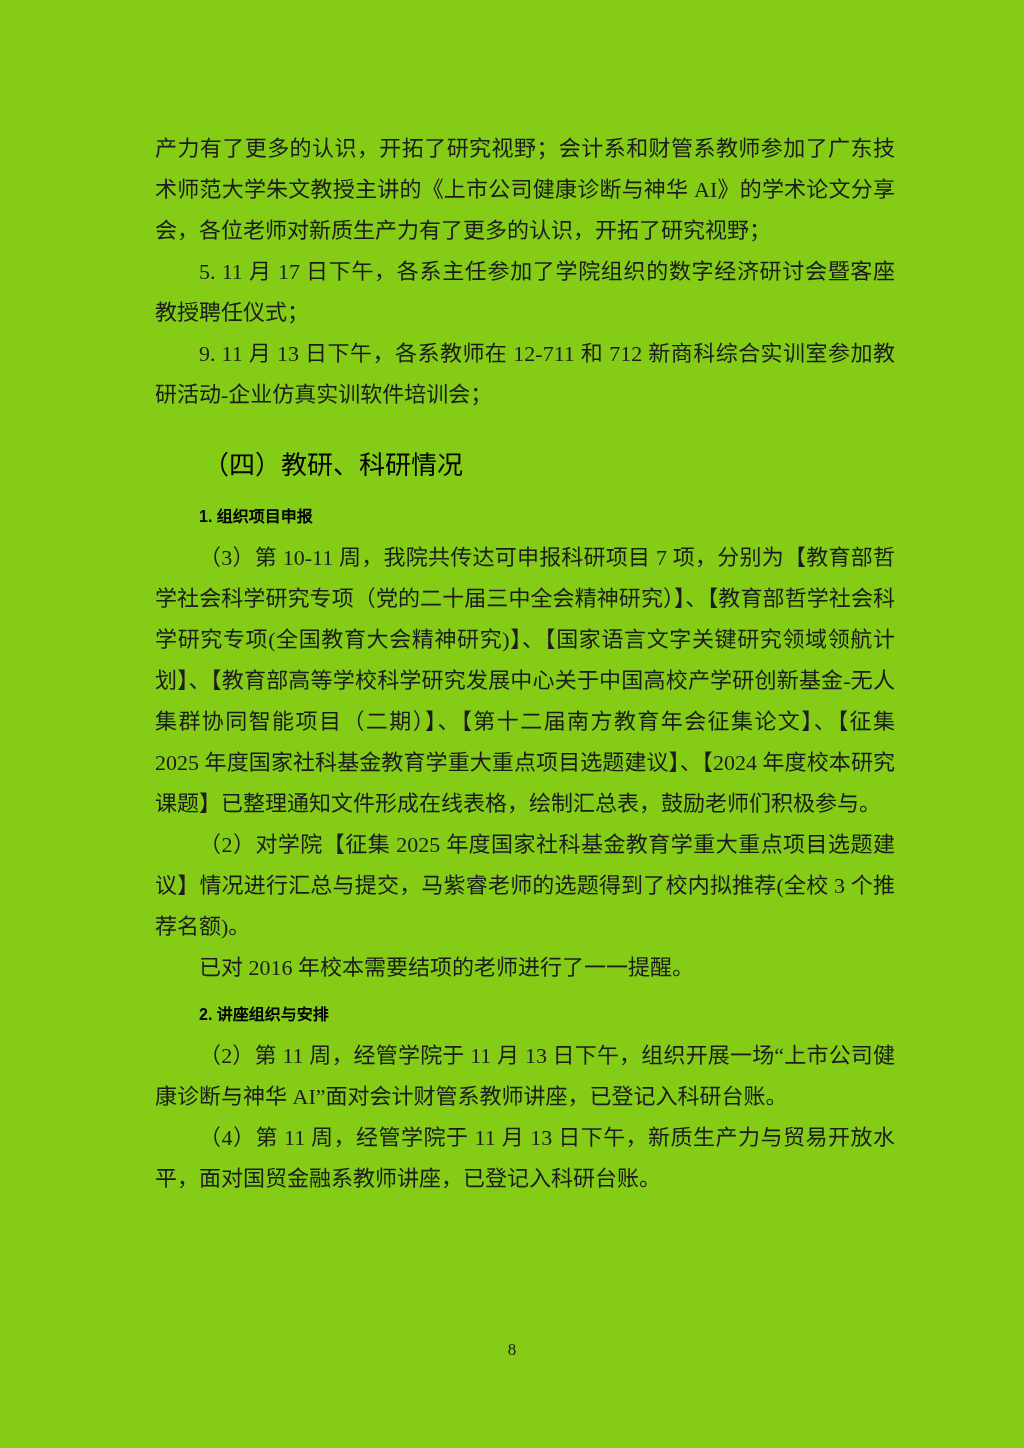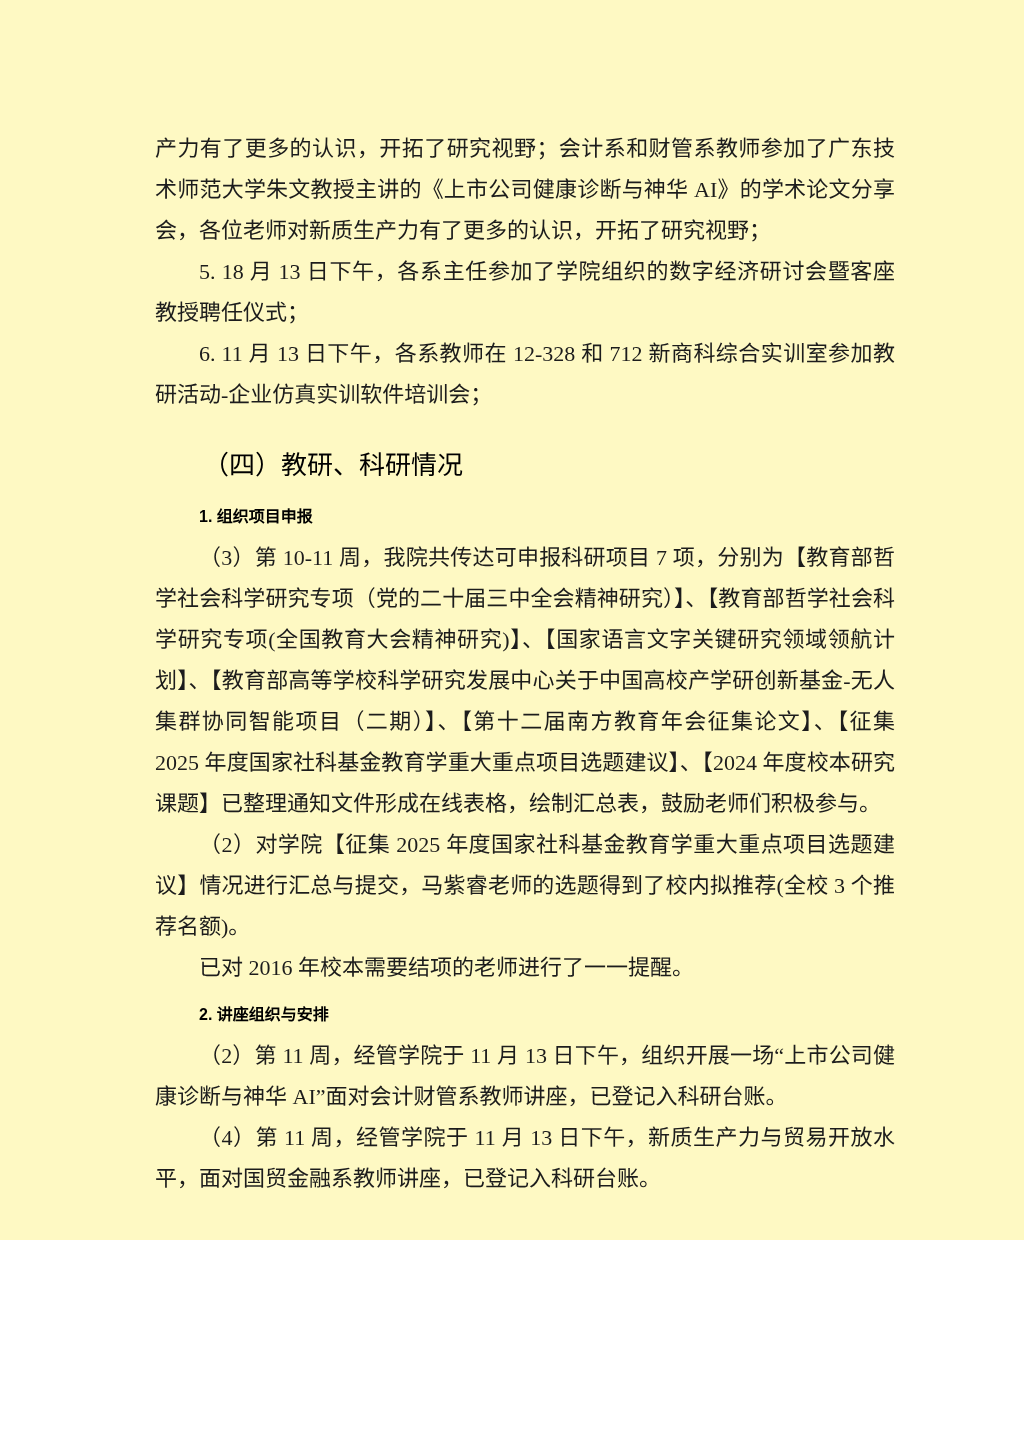--- a/index.html
+++ b/index.html
@@ -3,22 +3,22 @@
 <meta charset="utf-8">
 <style>
   html, body {
     margin: 0;
     padding: 0;
     background: #ffffff;
   }
   .page {
     position: relative;
     width: 1024px;
-    height: 1240px;
-    background: #fef9c3;
+    height: 1448px;
+    background: #84cc16;
     color: #141414;
     font-family: "Liberation Serif", "DejaVu Serif", serif;
     overflow: hidden;
   }
   .content {
     position: absolute;
     top: 128px;
     left: 155px;
     width: 740px;
   }
@@ -61,22 +61,22 @@
     line-height: 24px;
     color: #1c1c1c;
   }
 </style>
 </head>
 <body>
 
 <div class="page">
   <main class="content">
     <p class="body">产力有了更多的认识，开拓了研究视野；会计系和财管系教师参加了广东技术师范大学朱文教授主讲的《上市公司健康诊断与神华 AI》的学术论文分享会，各位老师对新质生产力有了更多的认识，开拓了研究视野；</p>
-    <p class="body indent">5. 18 月 13 日下午，各系主任参加了学院组织的数字经济研讨会暨客座教授聘任仪式；</p>
-    <p class="body indent">6. 11 月 13 日下午，各系教师在 12-328 和 712 新商科综合实训室参加教研活动-企业仿真实训软件培训会；</p>
+    <p class="body indent">5. 11 月 17 日下午，各系主任参加了学院组织的数字经济研讨会暨客座教授聘任仪式；</p>
+    <p class="body indent">9. 11 月 13 日下午，各系教师在 12-711 和 712 新商科综合实训室参加教研活动-企业仿真实训软件培训会；</p>
     <h2 class="sec">（四）教研、科研情况</h2>
     <h3 class="subsec">1. 组织项目申报</h3>
     <p class="body indent">（3）第 10-11 周，我院共传达可申报科研项目 7 项，分别为【教育部哲学社会科学研究专项（党的二十届三中全会精神研究）】、【教育部哲学社会科学研究专项(全国教育大会精神研究)】、【国家语言文字关键研究领域领航计划】、【教育部高等学校科学研究发展中心关于中国高校产学研创新基金-无人集群协同智能项目（二期）】、【第十二届南方教育年会征集论文】、【征集 2025 年度国家社科基金教育学重大重点项目选题建议】、【2024 年度校本研究课题】已整理通知文件形成在线表格，绘制汇总表，鼓励老师们积极参与。</p>
     <p class="body indent">（2）对学院【征集 2025 年度国家社科基金教育学重大重点项目选题建议】情况进行汇总与提交，马紫睿老师的选题得到了校内拟推荐(全校 3 个推荐名额)。</p>
     <p class="body indent">已对 2016 年校本需要结项的老师进行了一一提醒。</p>
     <h3 class="subsec">2. 讲座组织与安排</h3>
     <p class="body indent">（2）第 11 周，经管学院于 11 月 13 日下午，组织开展一场“上市公司健康诊断与神华 AI”面对会计财管系教师讲座，已登记入科研台账。</p>
     <p class="body indent">（4）第 11 周，经管学院于 11 月 13 日下午，新质生产力与贸易开放水平，面对国贸金融系教师讲座，已登记入科研台账。</p>
   </main>
   <footer class="footer">

